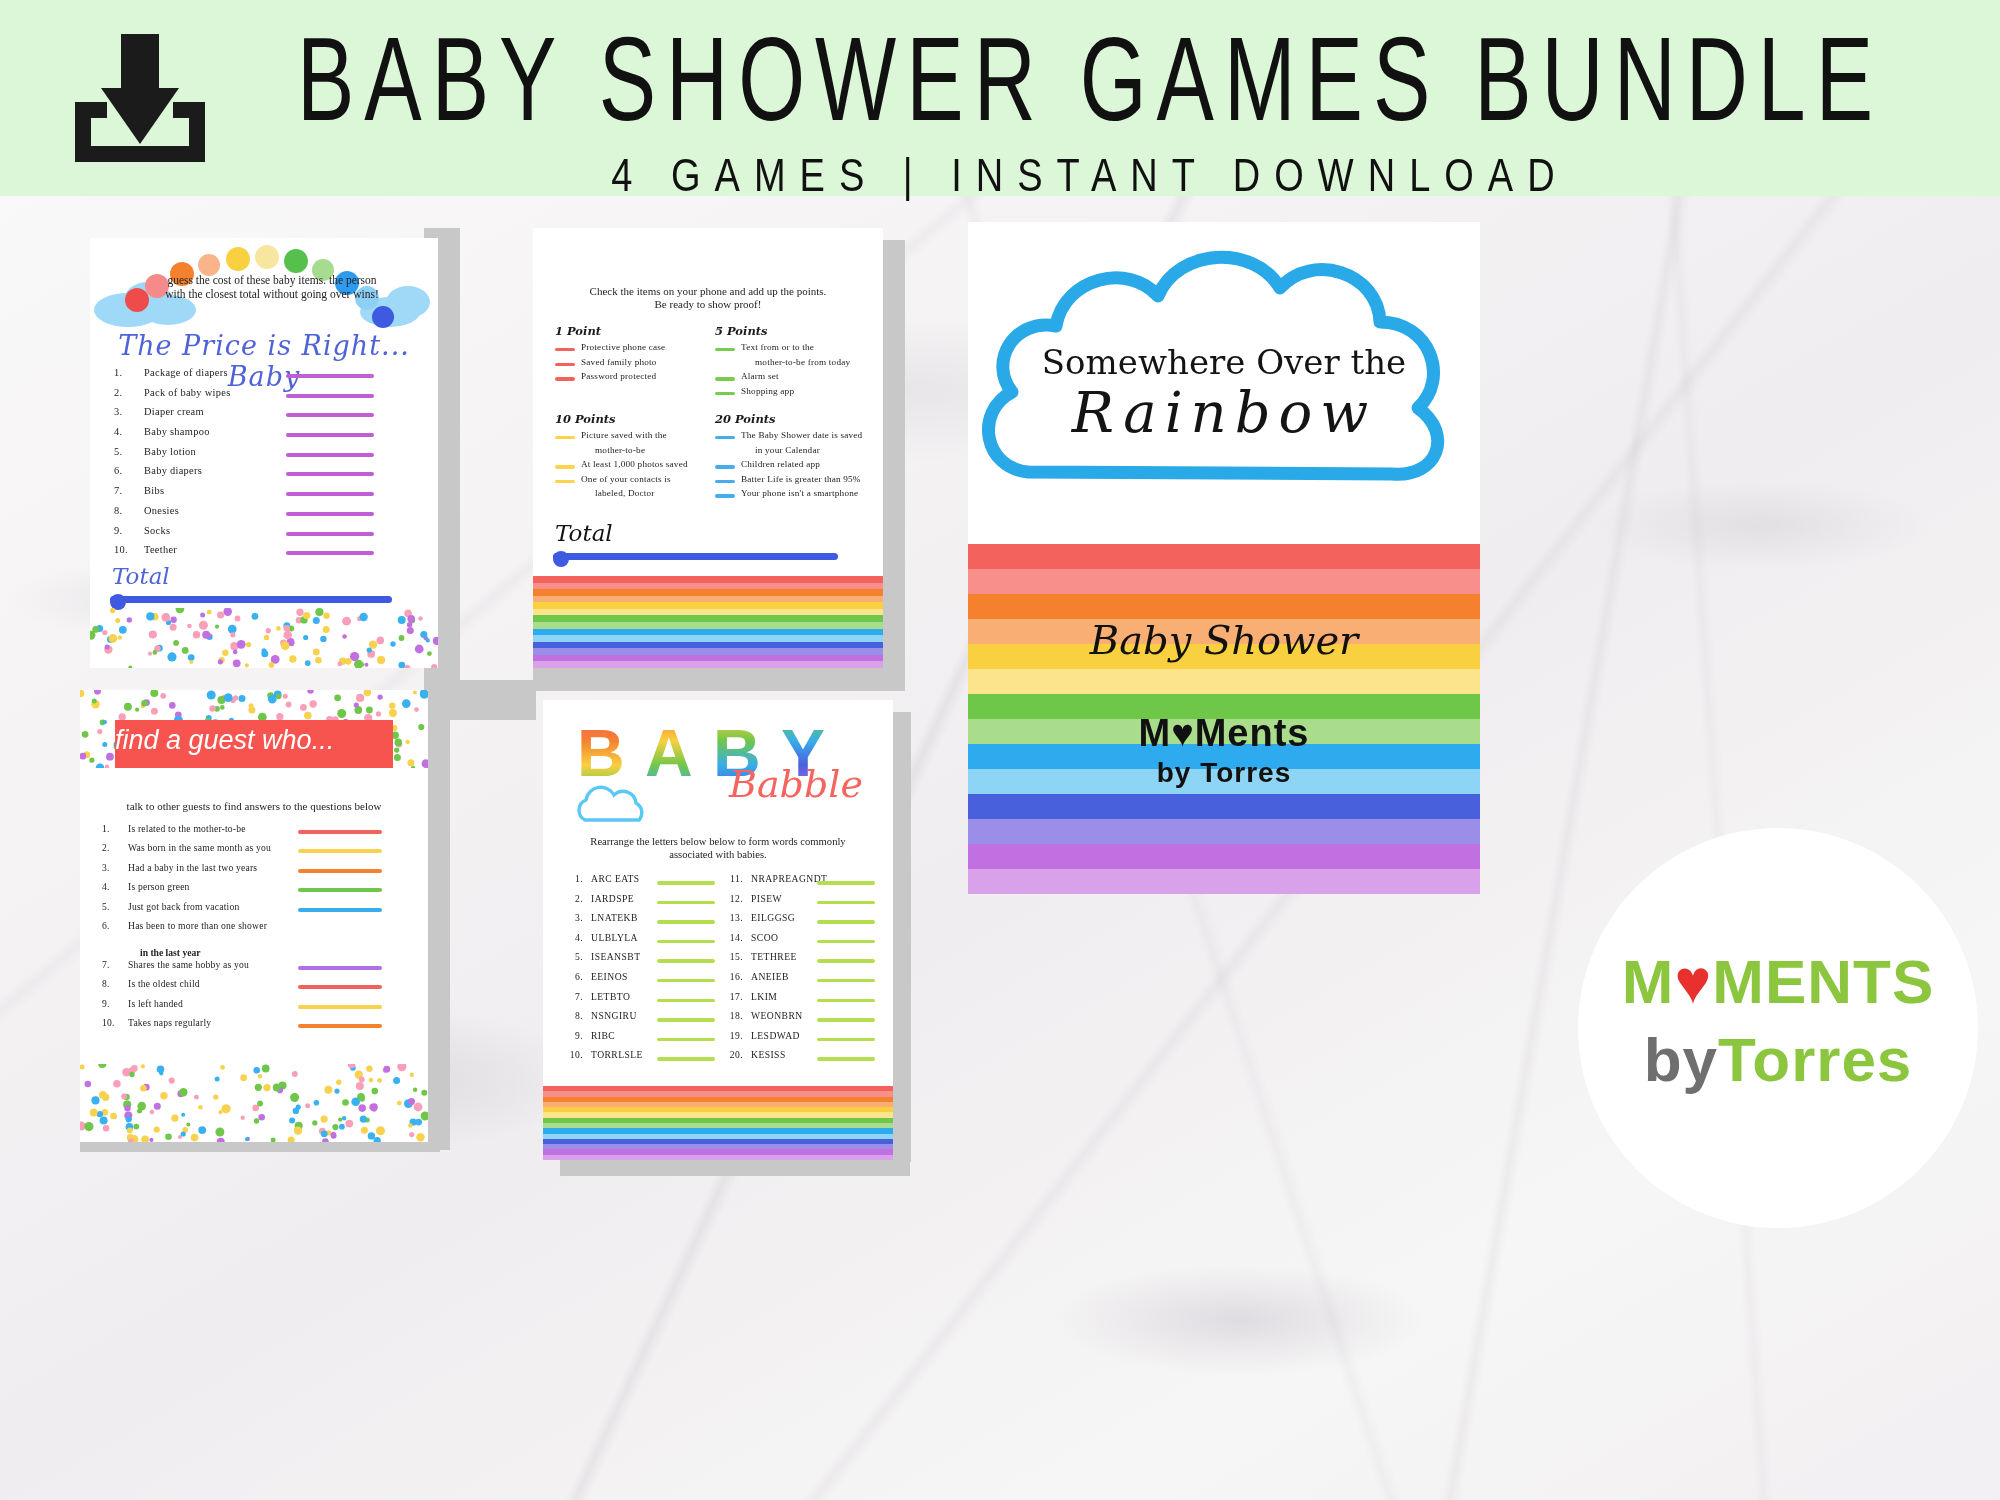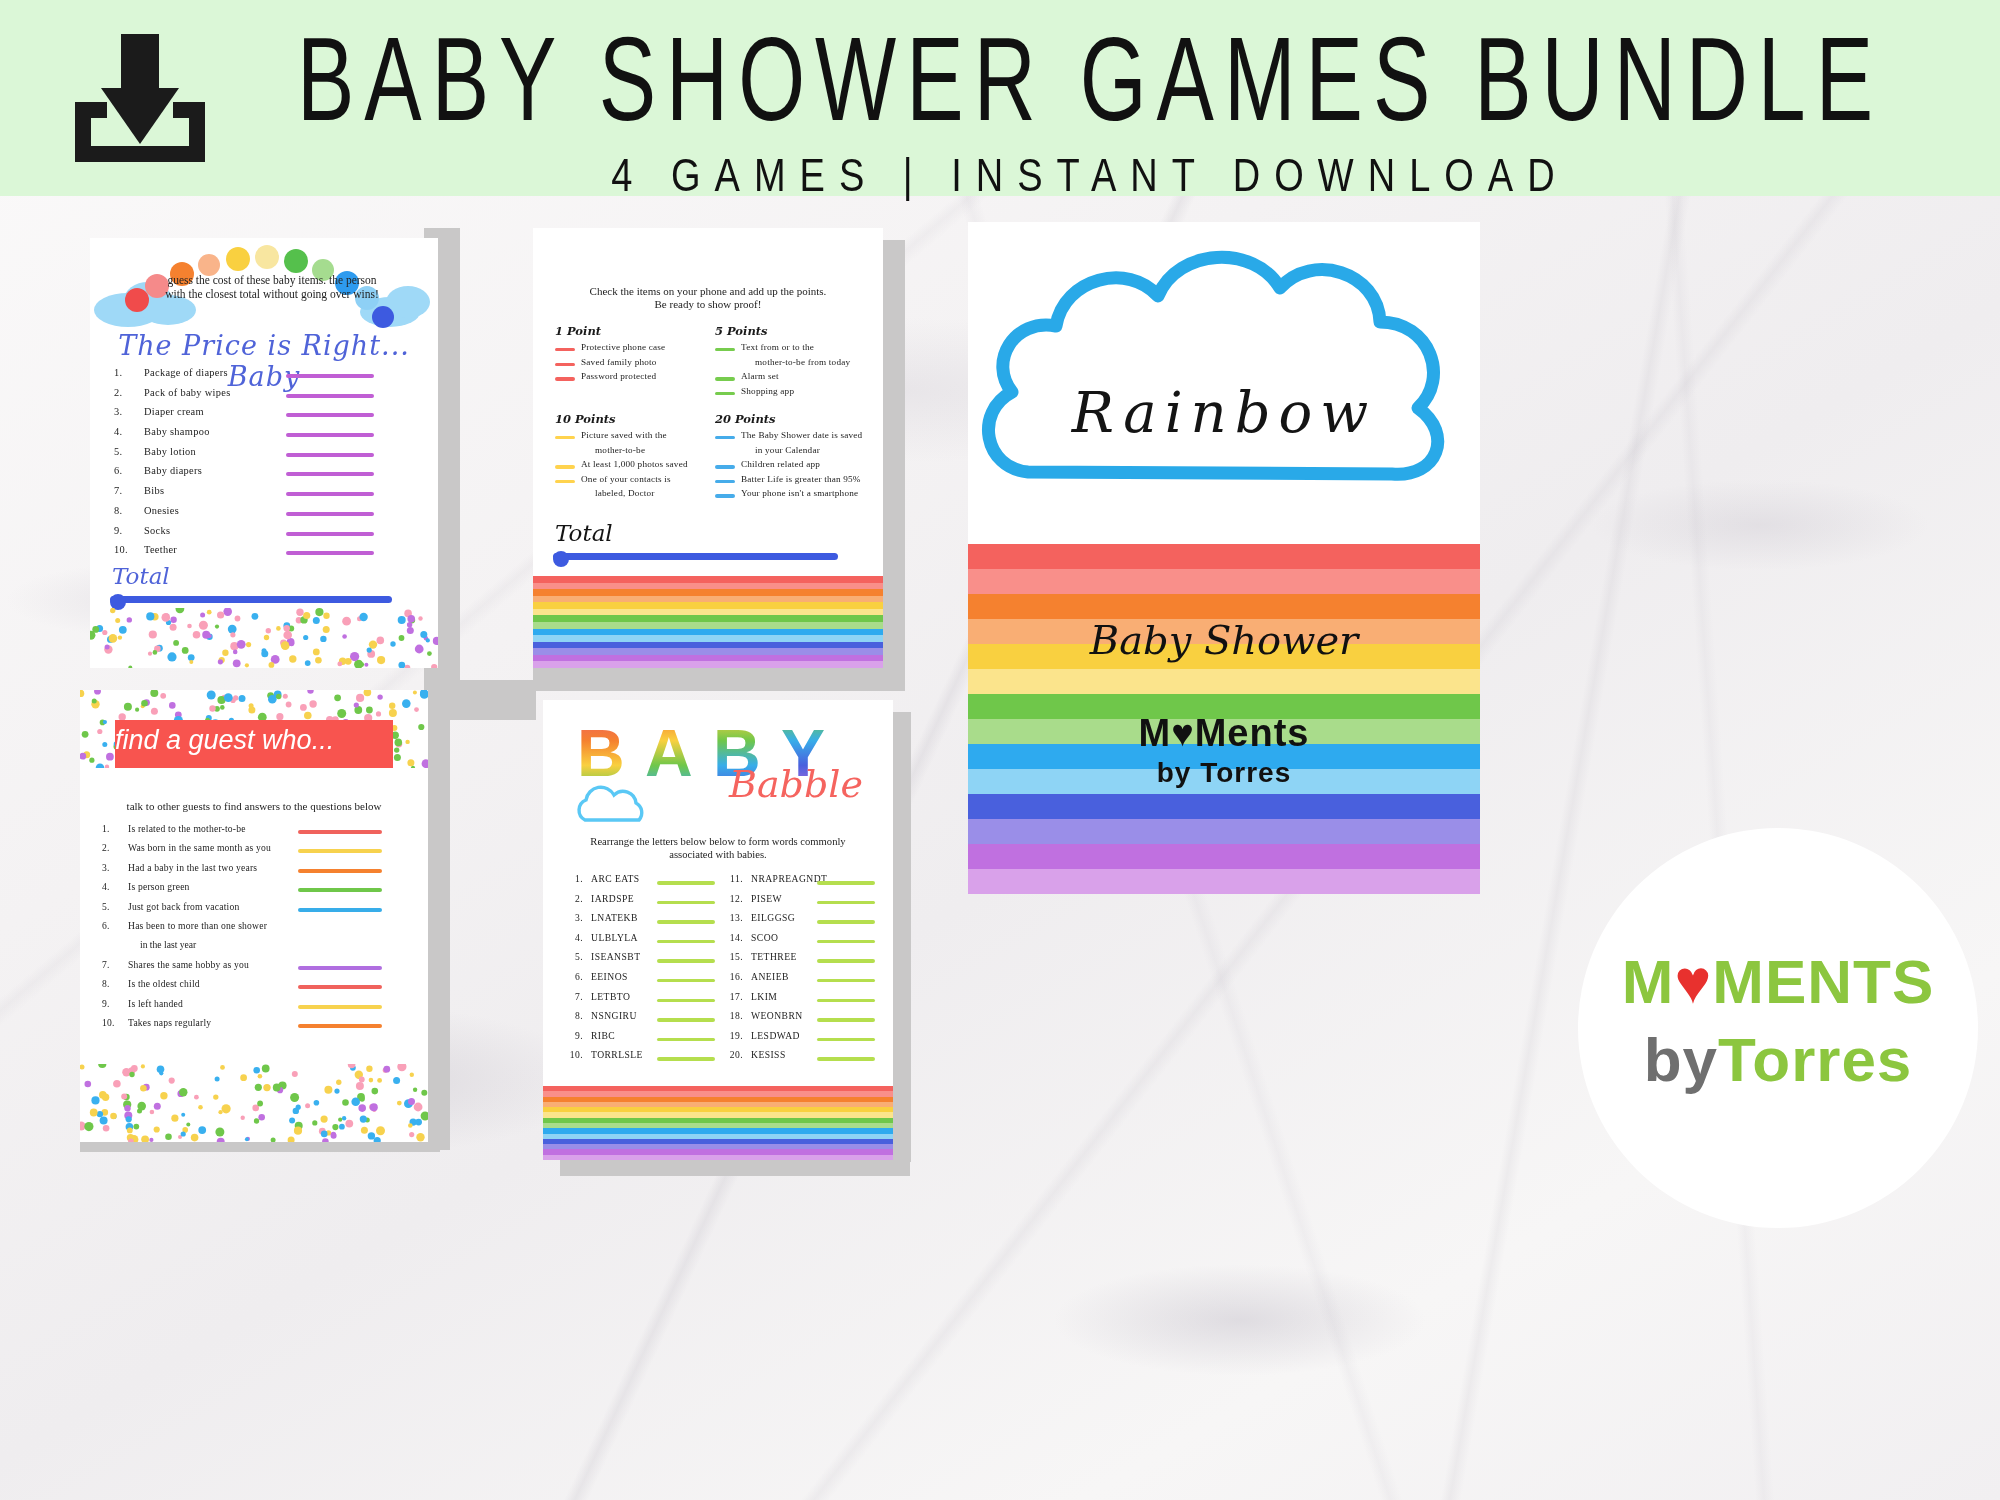--- a/index.html
+++ b/index.html
@@ -118,21 +118,21 @@
   #fg-banner span{position:absolute;left:0;top:5px;width:238px;text-align:left;
     font-size:27px;color:#fff;font-family:Liberation Sans, sans-serif;font-style:italic;}
   .fg-sub{position:absolute;left:0;top:110px;width:348px;text-align:center;
           font-size:11px;color:#1d1d1d;}
   #fg-list{position:absolute;left:22px;top:132px;width:310px;}
   .fg-row{position:relative;height:19.4px;font-size:9.6px;color:#232323;letter-spacing:.2px;}
   .fg-row .n{position:absolute;left:0;top:1px;}
   .fg-row .lbl{position:absolute;left:26px;top:1px;}
   .fg-row .rule{position:absolute;left:196px;top:8px;width:84px;}
   .fg-cont{position:relative;height:19.4px;font-size:9.6px;color:#232323;}
-  .fg-cont .lbl{position:absolute;left:38px;top:1px;}
+  .fg-cont .lbl{position:absolute;left:38px;top:9px;font-weight:bold;}
   #fg-conf-bot{position:absolute;left:0;bottom:0;width:348px;height:78px;}
 
   
   #card4{left:543px;top:700px;width:350px;height:460px;}
   #bb-title{position:absolute;left:0;top:14px;width:350px;height:76px;}
   .bb-babble{position:absolute;left:186px;top:62px;font-size:38px;color:#f5645f;
              font-family:"DejaVu Serif",serif;font-style:italic;}
   .bb-sub{position:absolute;left:30px;top:136px;width:290px;text-align:center;
           font-size:10.6px;line-height:12.6px;color:#1d1d1d;}
   .bb-col{position:absolute;top:172px;width:165px;}
@@ -988,20 +988,21 @@
       <div style="background: rgb(217, 161, 234); height: 5.28571px;"></div>
     </div>
 </div>
 
 <div class="card" id="card5">
   <svg id="cloud-wrap" viewBox="0 0 512 320">
     <path d="M60,250 C16,246 6,190 44,170 C20,140 46,96 88,104 C96,56 160,40 190,74
              C210,26 286,22 312,66 C344,30 410,50 412,100 C462,100 482,156 450,186
              C486,212 470,256 424,252 Z" fill="#ffffff" stroke="#29a9e8" stroke-width="13" stroke-linejoin="round"></path>
   </svg>
+  <div class="r-line1">Somewhere Over the</div>
   <div class="r-line2">Rainbow</div>
   <div id="r-stripes">
       <div style="background: rgb(244, 98, 94); height: 25px;"></div>
       <div style="background: rgb(249, 143, 138); height: 25px;"></div>
       <div style="background: rgb(245, 129, 47); height: 25px;"></div>
       <div style="background: rgb(249, 174, 116); height: 25px;"></div>
       <div style="background: rgb(249, 208, 64); height: 25px;"></div>
       <div style="background: rgb(251, 228, 140); height: 25px;"></div>
       <div style="background: rgb(111, 199, 74); height: 25px;"></div>
       <div style="background: rgb(169, 220, 139); height: 25px;"></div>

